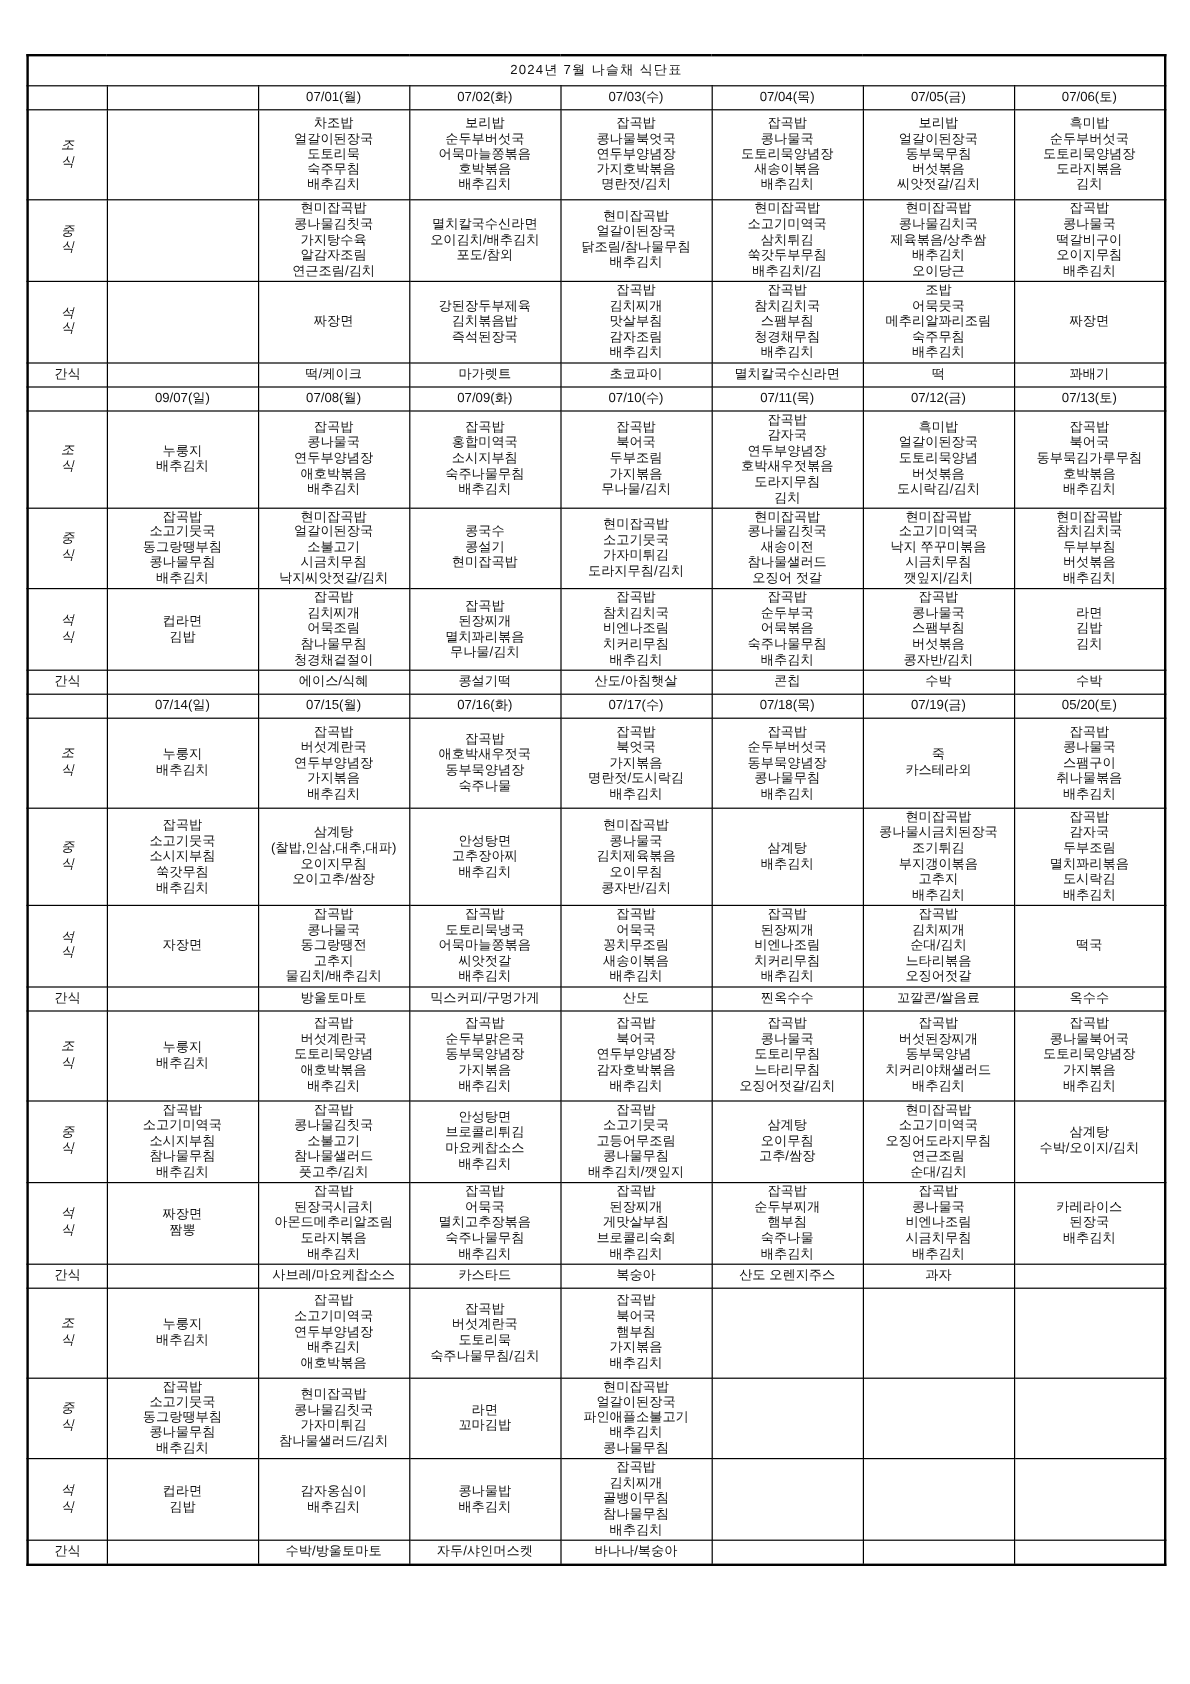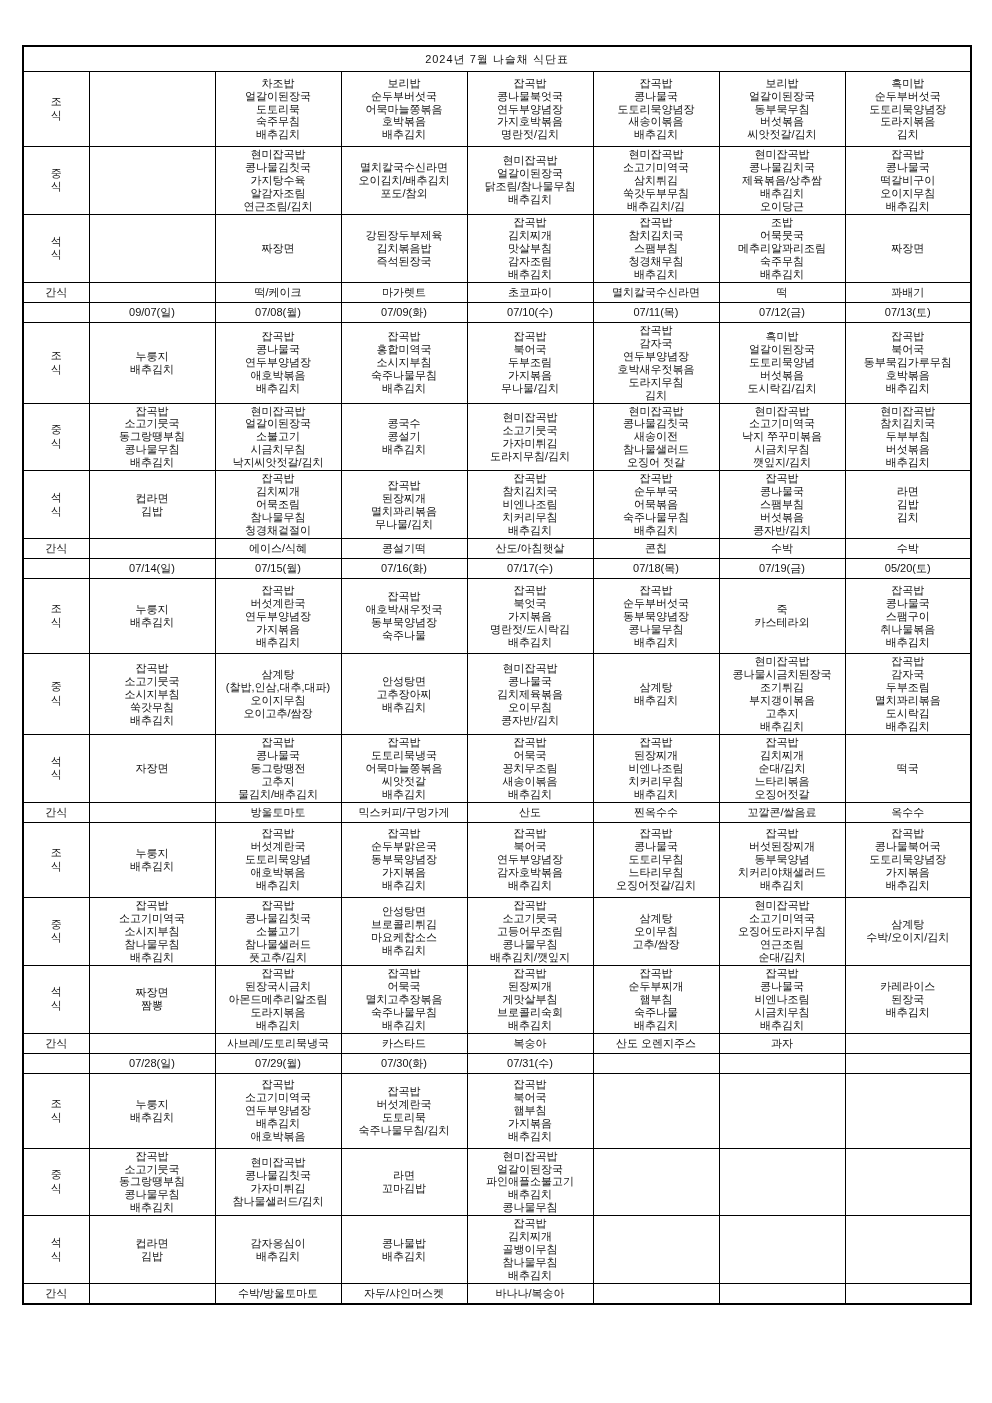--- a/index.html
+++ b/index.html
@@ -46,40 +46,51 @@
   }
   .r-breakfast td { height: 72px; }
   .r-lunch td     { height: 64px; }
   .r-dinner td    { height: 64px; }
   .r-snack td     { height: 17px; }
   .stack {
     width: 1em;
     margin: 0 auto;
     word-break: break-all;
     line-height: 1.25;
+    font-style: italic;
   }
 </style>
 </head>
 <body>
 
 <table id="menu-table">
   <colgroup>
     <col style="width:66px">
     <col style="width:126px">
       <col style="width:126px">
       <col style="width:126px">
     <col style="width:126px">
       <col style="width:126px">
       <col style="width:126px">
     <col style="width:126px">
   </colgroup>
   <tbody id="menu-body">
     <tr>
       <td class="title-cell" colspan="8">2024년 7월 나슬채 식단표</td>
     </tr>
+  <tr class="r-date">
+        <td></td>
+        <td></td>
+        <td>07/01(월)</td>
+        <td>07/02(화)</td>
+        <td>07/03(수)</td>
+        <td>07/04(목)</td>
+        <td>07/05(금)</td>
+        <td>07/06(토)</td>
+      </tr>
       <tr class="r-breakfast">
         <td><div class="stack">조식</div></td>
         <td></td>
         <td>차조밥
 얼갈이된장국
 도토리묵
 숙주무침
 배추김치</td>
         <td>보리밥
 순두부버섯국
@@ -225,21 +236,21 @@
 동그랑땡부침
 콩나물무침
 배추김치</td>
         <td>현미잡곡밥
 얼갈이된장국
 소불고기
 시금치무침
 낙지씨앗젓갈/김치</td>
         <td>콩국수
 콩설기
-배추김치</td>
+현미잡곡밥</td>
         <td>현미잡곡밥
 소고기뭇국
 가자미튀김
 도라지무침/김치</td>
         <td>현미잡곡밥
 콩나물김칫국
 새송이전
 참나물샐러드
 오징어 젓갈</td>
         <td>현미잡곡밥
@@ -506,35 +517,25 @@
 비엔나조림
 시금치무침
 배추김치</td>
         <td>카레라이스
 된장국
 배추김치</td>
       </tr>
       <tr class="r-snack">
         <td>간식</td>
         <td></td>
-        <td>사브레/도토리묵냉국</td>
+        <td>사브레/마요케찹소스</td>
         <td>카스타드</td>
         <td>복숭아</td>
         <td>산도 오렌지주스</td>
         <td>과자</td>
-        <td></td>
-      </tr>
-      <tr class="r-date">
-        <td></td>
-        <td>07/28(일)</td>
-        <td>07/29(월)</td>
-        <td>07/30(화)</td>
-        <td>07/31(수)</td>
-        <td></td>
-        <td></td>
         <td></td>
       </tr>
       <tr class="r-breakfast">
         <td><div class="stack">조식</div></td>
         <td>누룽지
 배추김치</td>
         <td>잡곡밥
 소고기미역국
 연두부양념장
 배추김치

